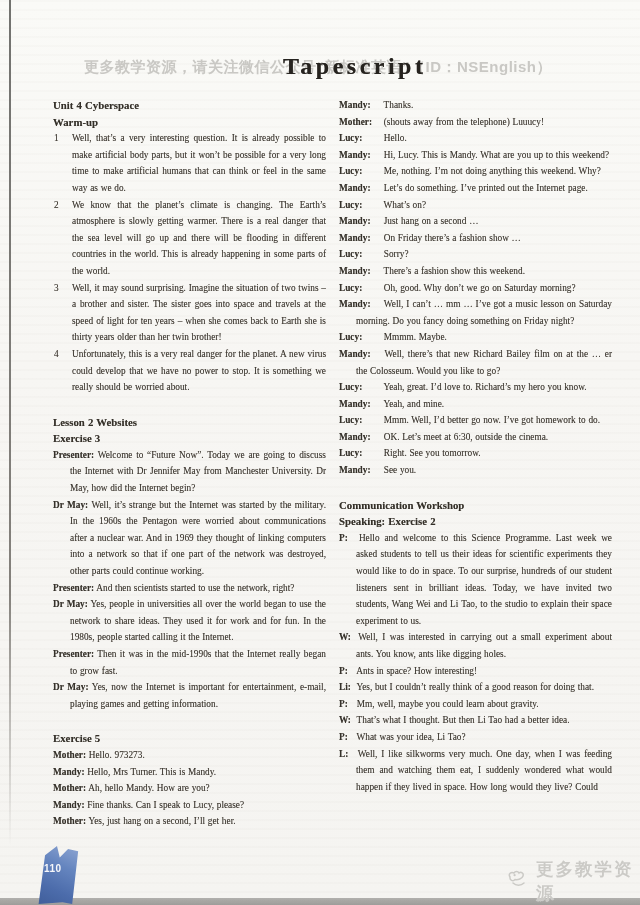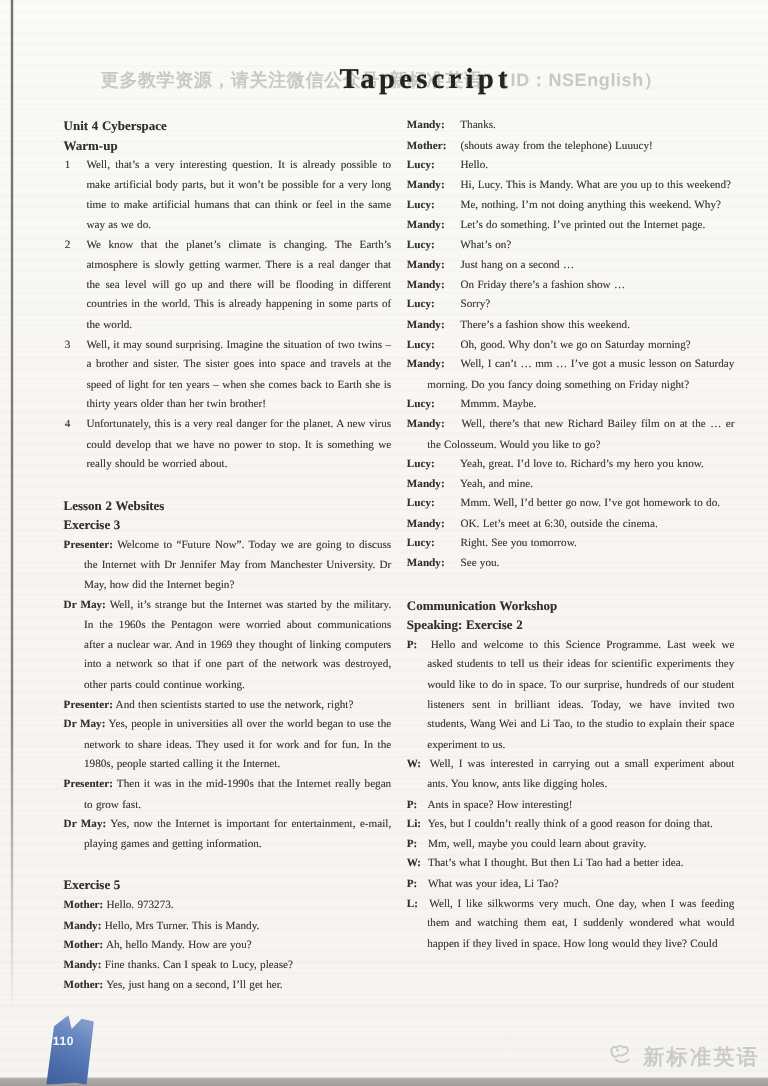--- a/index.html
+++ b/index.html
@@ -144,17 +144,17 @@
   </div>
 
   <div class="brand-logo">
     <span style="display:inline-block; line-height:0;">
       <svg width="26" height="22" viewBox="0 0 26 22">
         <path d="M4 7 C2 4 5 1.5 8 3 C9 1 12 1 13 3 C15 1.5 18 3 17 6 C16 9 12 10 9 9.5 C7 12 3.5 10 4 7 Z" fill="none" stroke="#cbcac6" stroke-width="1.5"></path>
         <circle cx="8.6" cy="5.2" r="1.1" fill="#cbcac6"></circle>
         <path d="M7 13 C10 16 15 16 18 13" fill="none" stroke="#cbcac6" stroke-width="1.5" stroke-linecap="round"></path>
       </svg>
     </span>
-    <span class="logo-text">新标准英语</span>
+    <span class="logo-text">更多教学资源</span>
   </div>
 
   <div class="bottom-bar"></div>
 </div>
 
 </body></html>

